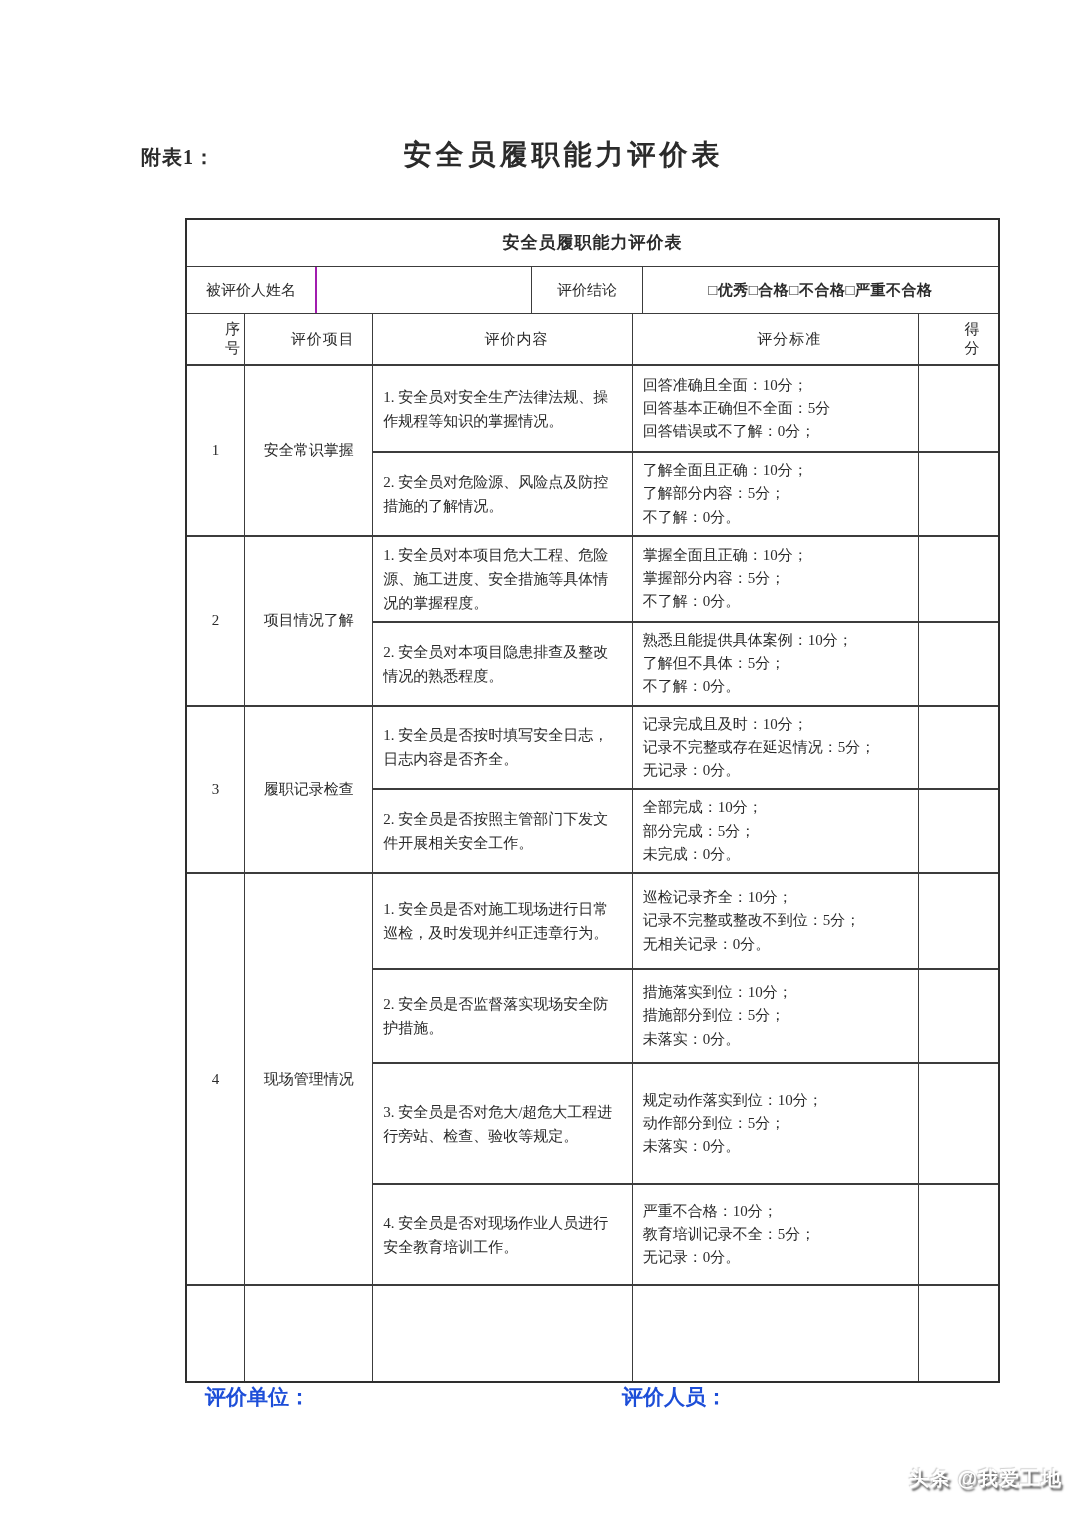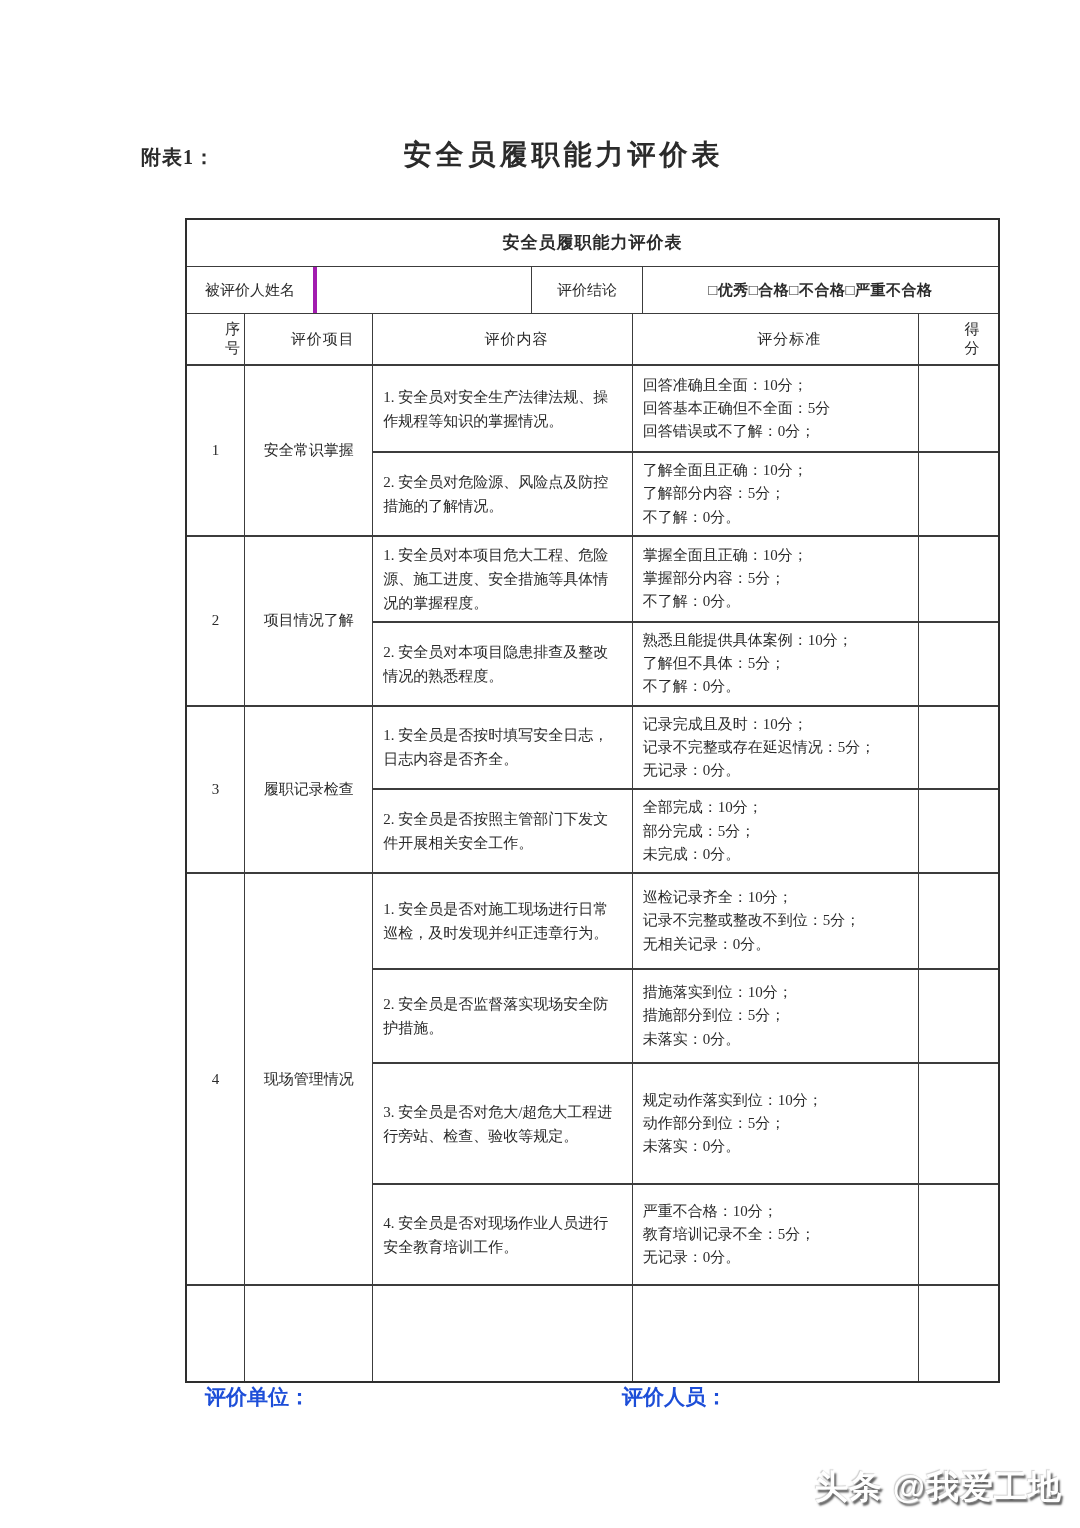--- a/index.html
+++ b/index.html
@@ -19,21 +19,21 @@
   
   .form-box{position:absolute;left:185px;top:218px;width:815px;
     border:2px solid #2e2e2e;box-sizing:border-box;background:#fff;}
 
   .form-title-row{height:46px;line-height:46px;text-align:center;
     font-family:"Liberation Sans","DejaVu Sans",sans-serif;
     font-size:17px;font-weight:bold;border-bottom:1px solid #3c3c3c;letter-spacing:1px;}
 
   .name-row{display:flex;height:46px;border-bottom:1px solid #3c3c3c;font-size:15px;}
   .name-row .cell{display:flex;align-items:center;justify-content:center;box-sizing:border-box;}
-  .c-name-label{width:16%;border-right:4px solid #a21caf;}
+  .c-name-label{width:16%;border-right:2px solid #a21caf;}
   .c-name-value{width:26.6%;border-right:1px solid #3c3c3c;}
   .c-concl-label{width:13.6%;border-right:1px solid #3c3c3c;}
   .c-concl-opts{flex:1;font-weight:bold;font-family:"Liberation Sans","DejaVu Sans",sans-serif;letter-spacing:0.5px;}
 
   .notes-row{padding:5px 10px 6px 10px;border-bottom:2px solid #2e2e2e;
     font-family:"Liberation Sans","DejaVu Sans",sans-serif;
     font-size:14.5px;font-weight:bold;line-height:1.5;}
 
   
   table.main{width:100%;border-collapse:collapse;border:hidden;table-layout:fixed;}
@@ -60,21 +60,21 @@
 
   
   .footer-label{position:absolute;top:1383px;
     font-family:"Liberation Sans","DejaVu Sans",sans-serif;
     font-size:21px;font-weight:bold;color:#1d4ed8;}
   .f-unit{left:205px;} .f-person{left:622px;}
 
   
   .watermark{position:absolute;top:1465px;right:18px;
     font-family:"Liberation Sans","DejaVu Sans",sans-serif;
-    font-size:33px;font-weight:bold;color:#ffffff;letter-spacing:1px;
+    font-size:20px;font-weight:bold;color:#ffffff;letter-spacing:1px;
     text-shadow:2px 3px 2px rgba(70,70,70,0.85), -1px -1px 1px rgba(120,120,120,0.35);}
 </style>
 </head>
 <body>
 
 <div class="page">
 
   <div class="doc-header">
     <span class="attach-label">附表1：</span>
     <span class="page-title">安全员履职能力评价表</span>

